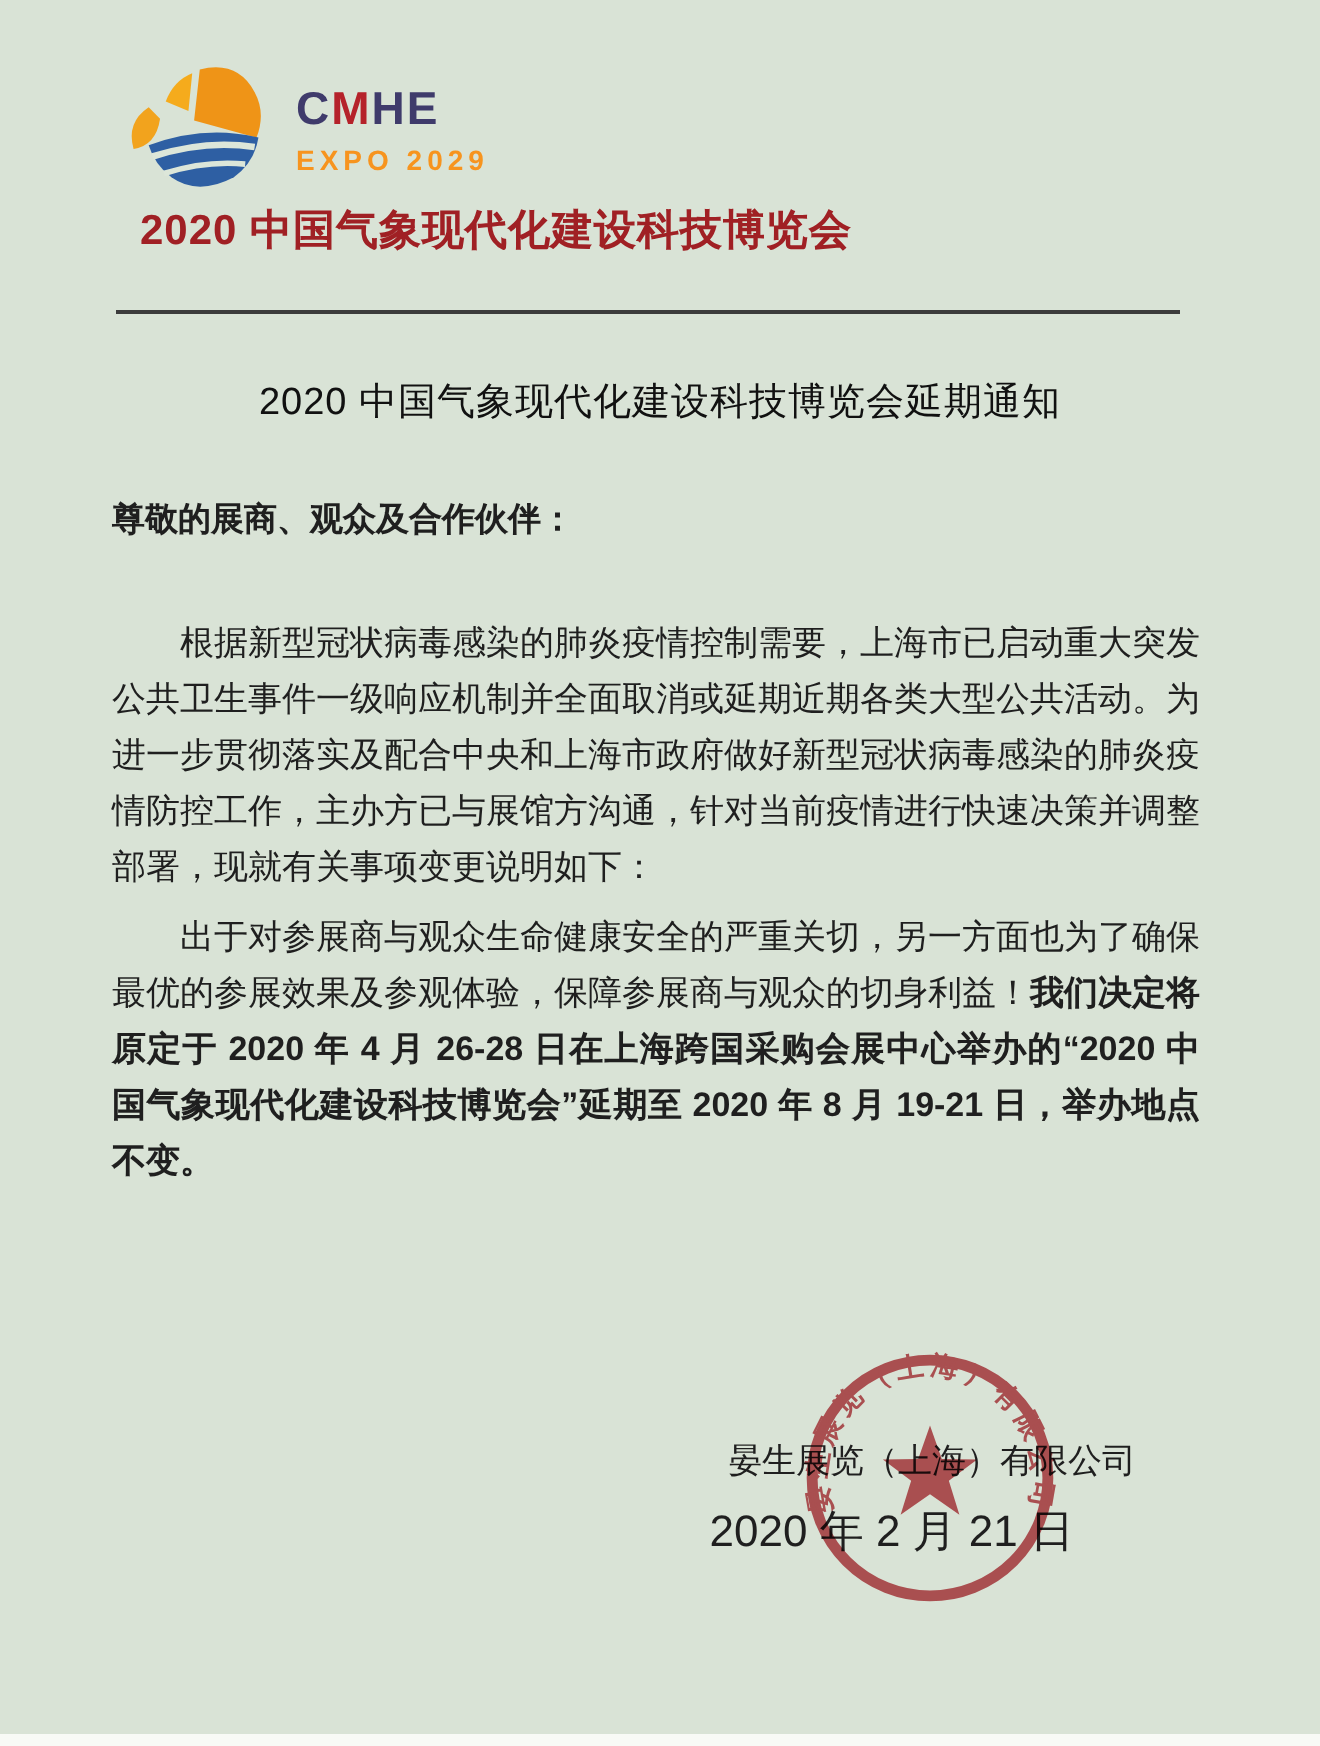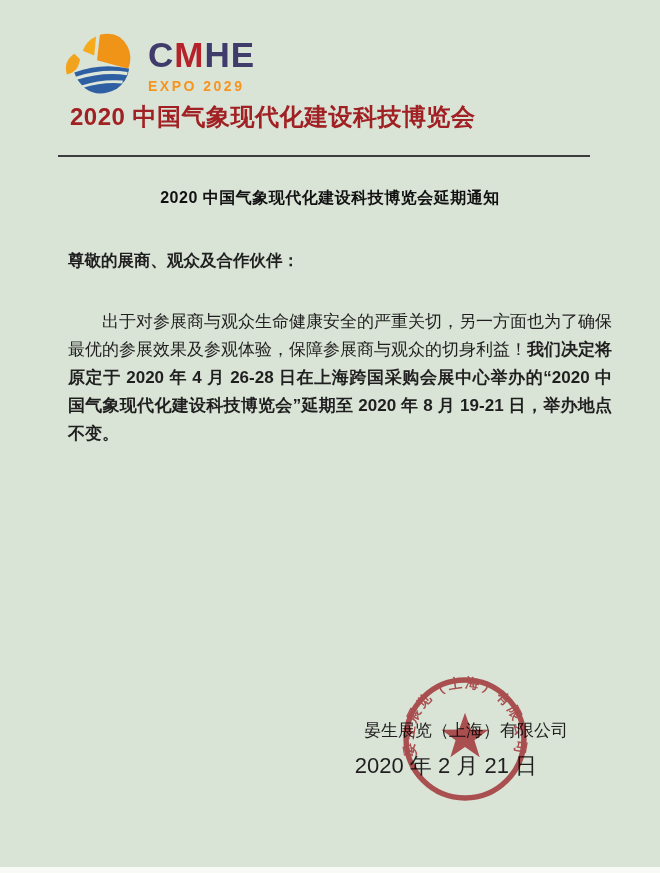--- a/index.html
+++ b/index.html
@@ -19,40 +19,40 @@
   .logo-row {
     position: absolute;
     top: 30px; left: 60px;
     display: flex;
     align-items: center;
     gap: 12px;
   }
   .logo-icon svg { display: block; }
   .logo-text { display: flex; flex-direction: column; }
   .wordmark {
-    font-size: 35px;
+    font-size: 23px;
     font-weight: 700;
     letter-spacing: 1px;
     line-height: 1;
     color: #3f3b6b;
   }
   .wordmark .accent { color: #b5222a; }
   .expo-line {
     margin-top: 6px;
     font-size: 14px;
     font-weight: 700;
     letter-spacing: 2.5px;
     color: #f7941e;
   }
 
   
   .header-cn {
     position: absolute;
     top: 101px; left: 70px;
-    font-size: 24px;
+    font-size: 21px;
     font-weight: 700;
     color: #a02024;
     letter-spacing: 0.5px;
     white-space: nowrap;
   }
   .header-en {
     position: absolute;
     top: 132px; left: 70px;
     font-size: 14.5px;
     font-weight: 700;
@@ -66,28 +66,28 @@
     height: 0;
     border-top: 2px solid #3c3c3c;
   }
 
   
   .notice-title {
     position: absolute;
     top: 188px; left: 0;
     width: 100%;
     text-align: center;
-    font-size: 16px;
-    font-weight: 700;
+    font-size: 19px;
+    font-weight: 400;
     color: #111;
     letter-spacing: 0.5px;
   }
   .body-block {
     position: absolute;
-    top: 246px; left: 68px;
+    top: 246px; left: 56px;
     width: 544px;
     font-size: 17px;
     line-height: 28px;
     text-align: justify;
   }
   .salutation {
     font-weight: 700;
     font-size: 16.5px;
     margin-bottom: 34px;
     text-align: left;
@@ -155,20 +155,21 @@
     </div>
   </div>
 
   <div class="header-cn">2020 中国气象现代化建设科技博览会</div>
   <div class="header-rule"></div>
 
   <h1 class="notice-title">2020 中国气象现代化建设科技博览会延期通知</h1>
 
   <div class="body-block">
     <p class="salutation">尊敬的展商、观众及合作伙伴：</p>
+    <p class="para">根据新型冠状病毒感染的肺炎疫情控制需要，上海市已启动重大突发公共卫生事件一级响应机制并全面取消或延期近期各类大型公共活动。为进一步贯彻落实及配合中央和上海市政府做好新型冠状病毒感染的肺炎疫情防控工作，主办方已与展馆方沟通，针对当前疫情进行快速决策并调整部署，现就有关事项变更说明如下：</p>
     <p class="para"><span>出于对参展商与观众生命健康安全的严重关切，另一方面也为了确保最优的参展效果及参观体验，保障参展商与观众的切身利益！</span><span class="bold-seg">我们决定将原定于 2020 年 4 月 26-28 日在上海跨国采购会展中心举办的“2020 中国气象现代化建设科技博览会”延期至 2020 年 8 月 19-21 日，举办地点不变。</span></p>
   </div>
 
   <div class="company-line">晏生展览（上海）有限公司</div>
   <div class="date-line">2020 年 2 月 21 日</div>
 
   <svg class="stamp" viewBox="0 0 150 150" aria-hidden="true">
     <circle cx="75" cy="75" r="65" fill="none" stroke="#c04149" stroke-width="6"></circle>
     <polygon points="75,46 81.5,64.5 101,64.8 85.4,76.5 91.2,95.2 75,83.9 58.8,95.2 64.6,76.5 49,64.8 68.5,64.5" fill="#c04149"></polygon>
     <path id="stamp-arc" d="M 22,96 A 57,57 0 1 1 128,96" fill="none"></path>

